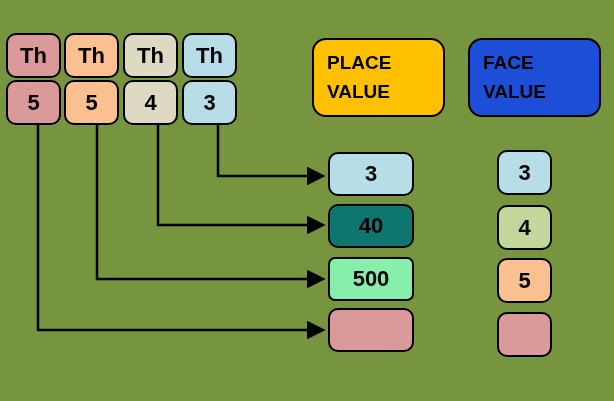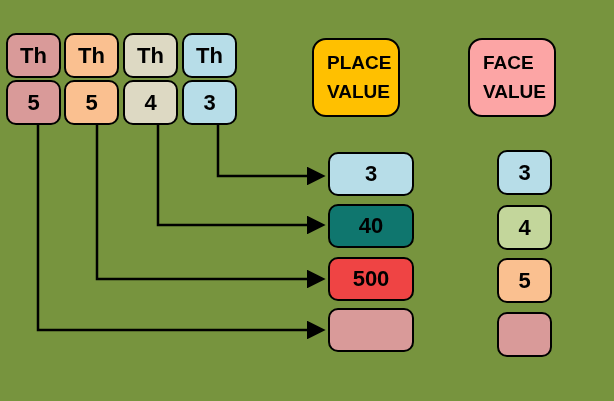--- a/index.html
+++ b/index.html
@@ -20,21 +20,21 @@
     display: flex;
     align-items: center;
     justify-content: center;
     font-size: 22px;
     font-weight: bold;
   }
   .col-box   { width: 55px;  height: 45px; }
   .pv-item   { width: 86px;  height: 44px; }
   .fv-item   { width: 55px;  height: 45px; }
   .header-box {
-    width: 88px;
+    width: 133px;
     height: 79px;
     border-radius: 14px;
     flex-direction: column;
     align-items: flex-start;
     justify-content: center;
     padding-left: 13px;
     font-size: 19px;
     line-height: 1.5;
   }
   #connectors {
@@ -56,28 +56,28 @@
   <div class="cell col-box" style="left: 6px; top: 80px; background-color: rgb(217, 154, 153);">5</div>
   <div class="cell col-box" style="left: 64px; top: 80px; background-color: rgb(250, 192, 144);">5</div>
   <div class="cell col-box" style="left: 123px; top: 80px; background-color: rgb(221, 217, 195);">4</div>
   <div class="cell col-box" style="left: 182px; top: 80px; background-color: rgb(183, 221, 232);">3</div>
 
   <div class="cell header-box" style="left: 312px; top: 38px; background-color: rgb(255, 192, 0);">
     <span>PLACE</span>
     <span>VALUE</span>
   </div>
 
-  <div class="cell header-box" style="left: 468px; top: 38px; background-color: #fca5a5;">
+  <div class="cell header-box" style="left: 468px; top: 38px; background-color: #1d4ed8;">
     <span>FACE</span>
     <span>VALUE</span>
   </div>
 
   <div class="cell pv-item" style="left: 328px; top: 152px; background-color: rgb(183, 221, 232);">3</div>
   <div class="cell pv-item" style="left: 328px; top: 204px; background-color: #0f766e;">40</div>
-  <div class="cell pv-item" style="left: 328px; top: 257px; background-color: #ef4444;">500</div>
+  <div class="cell pv-item" style="left: 328px; top: 257px; background-color: #86efac; border-radius: 7px;">500</div>
   <div class="cell pv-item" style="left: 328px; top: 308px; background-color: rgb(217, 154, 153);"></div>
 
   <div class="cell fv-item" style="left: 497px; top: 150px; background-color: rgb(183, 221, 232);">3</div>
   <div class="cell fv-item" style="left: 497px; top: 205px; background-color: rgb(195, 214, 155);">4</div>
   <div class="cell fv-item" style="left: 497px; top: 258px; background-color: rgb(250, 192, 144);">5</div>
   <div class="cell fv-item" style="left: 497px; top: 312px; background-color: rgb(217, 154, 153);"></div>
 
   <svg id="connectors" width="614" height="401" viewBox="0 0 614 401">
     <defs>
       <marker id="arrow" viewBox="0 0 10 10" refX="7" refY="5" markerWidth="7.5" markerHeight="7.5" orient="auto">

